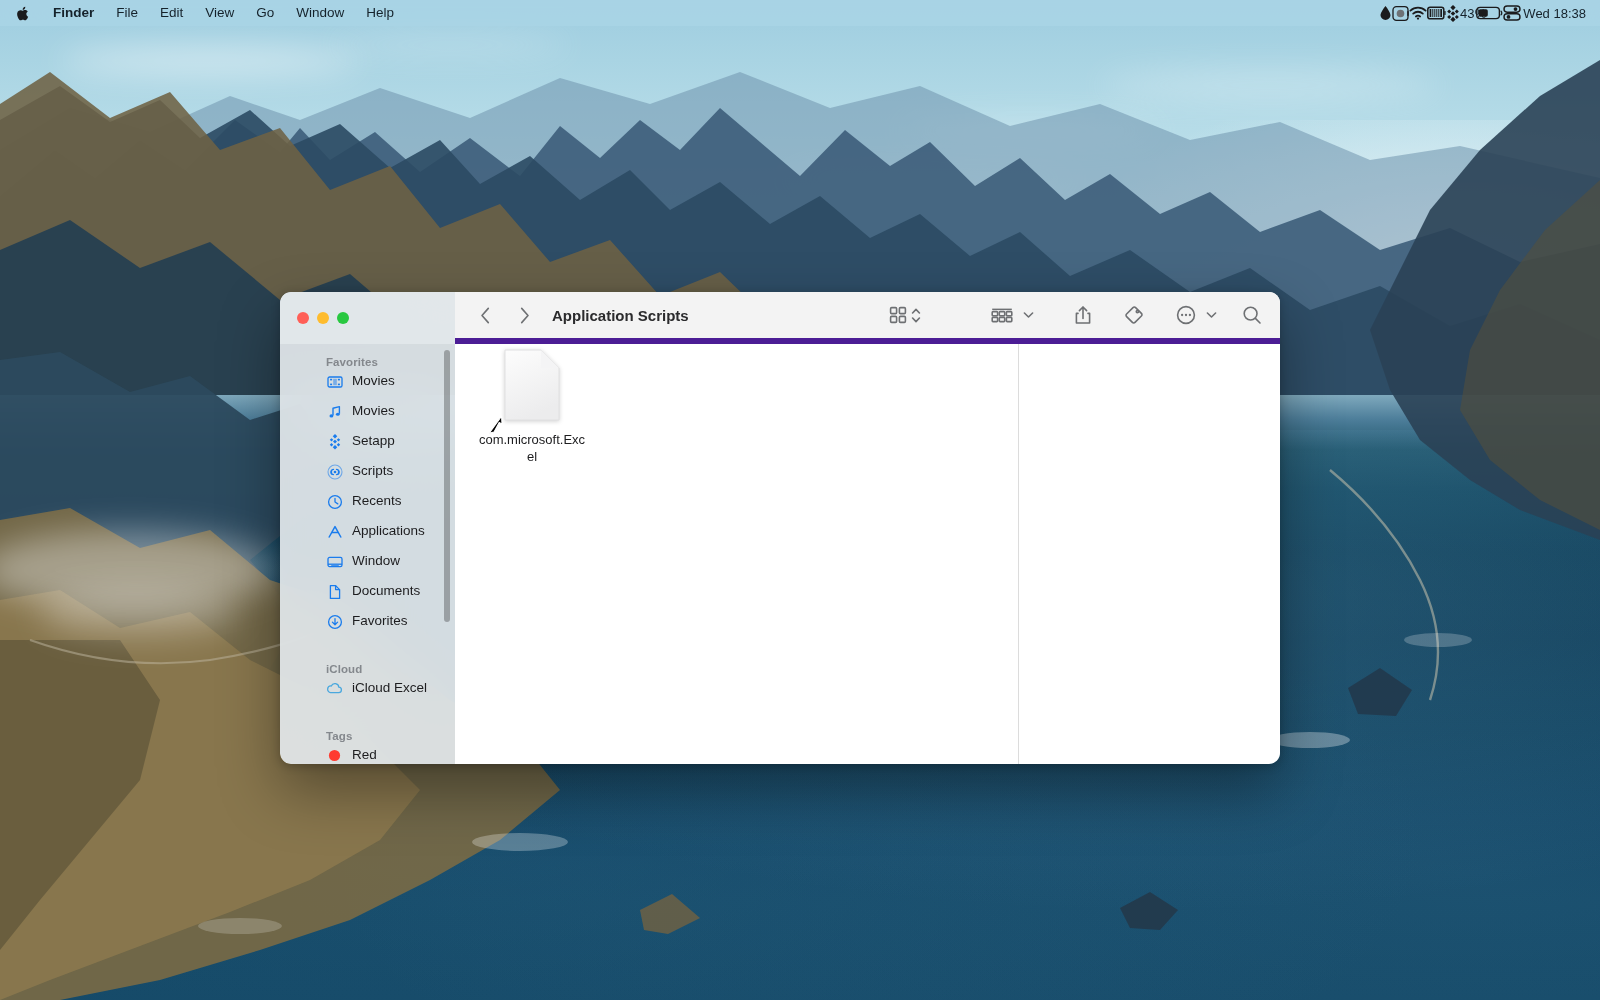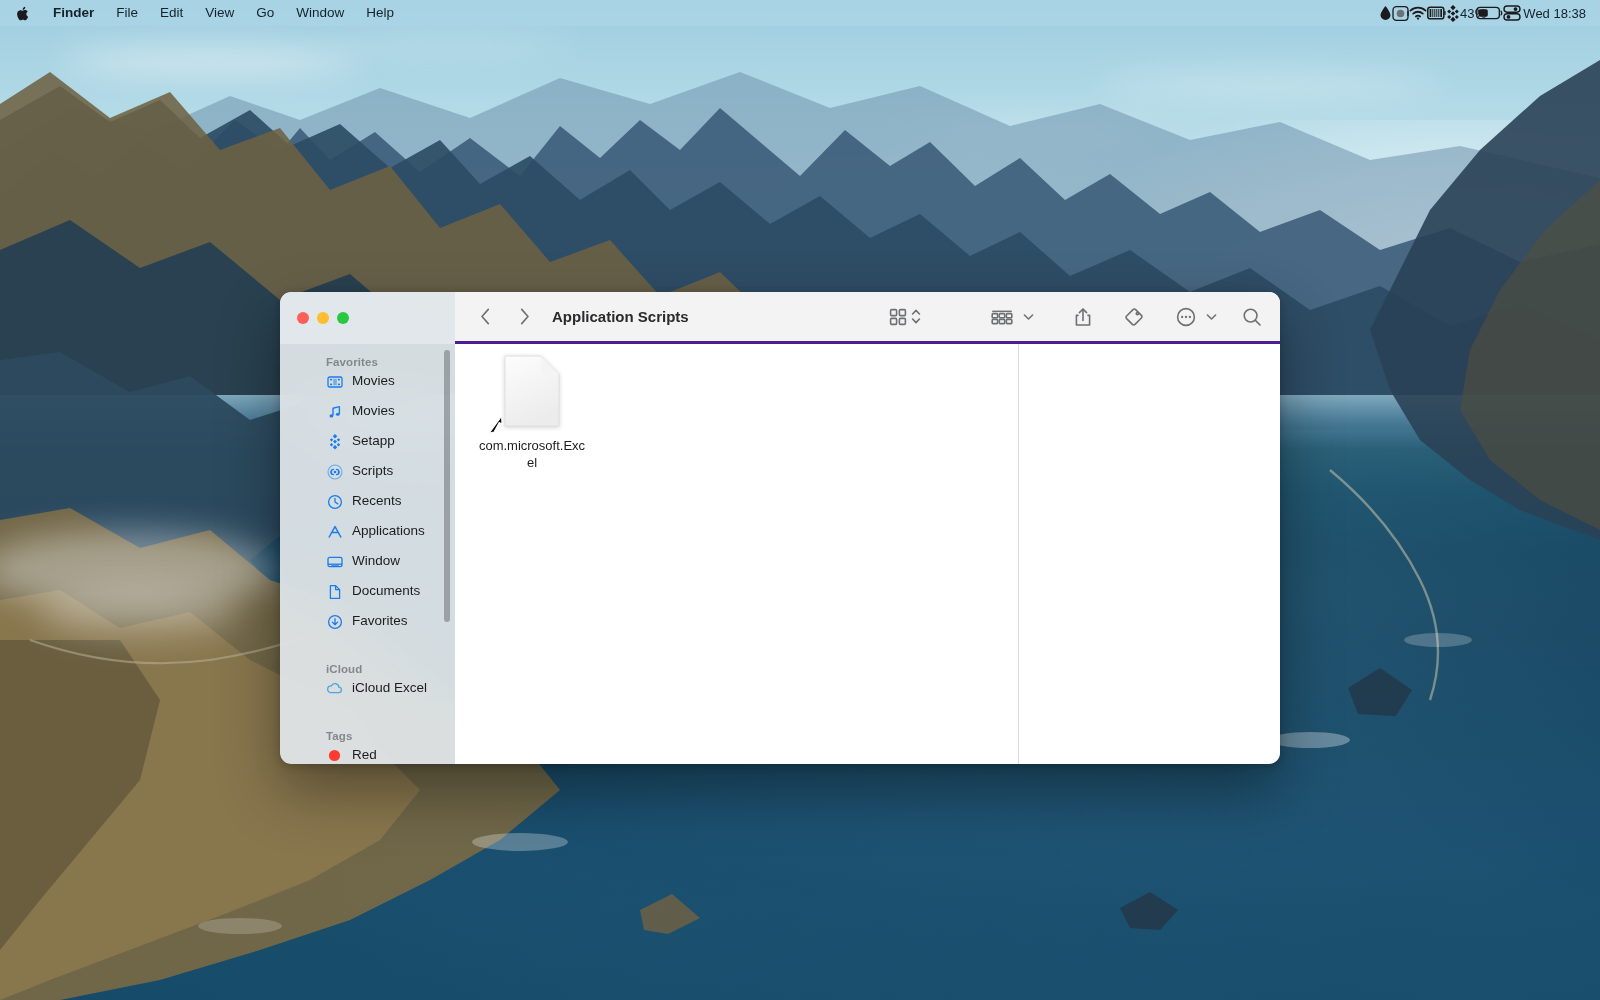--- a/index.html
+++ b/index.html
@@ -145,21 +145,21 @@
   .tb-left {
     width:175px; flex:0 0 175px; height:52px;
     background:rgba(226,231,235,.93);
     backdrop-filter:blur(26px);
     display:flex; align-items:center; padding-left:17px; gap:8px;
     pointer-events:auto;
   }
   .tb-right {
     flex:1; height:52px;
     background:#f3f3f3;
-    border-bottom:3px solid #4c1d95;
+    border-bottom:6px solid #4c1d95;
     display:flex; align-items:center;
     padding:0 18px 0 16px;
     pointer-events:auto;
   }
   .light { width:12px; height:12px; border-radius:50%; cursor:pointer; }
   .light.red    { background:#ff5f57; }
   .light.yellow { background:#febc2e; }
   .light.green  { background:#28c840; }
 
   .navbtn {
@@ -472,21 +472,21 @@
           <span class="sb-label">Red</span>
         </div>
 
       </div>
       <div class="sb-scrollbar"></div>
     </div>
 
     <div class="content">
       <div class="col-divider"></div>
 
-      <div class="file-item" style="top:62px;">
+      <div class="file-item" style="top:56px;">
         <span class="doc-icon">
           <svg width="58" height="74" viewBox="0 0 58 74">
             <defs>
               <linearGradient id="pg" x1="0" y1="0" x2="0.35" y2="1">
                 <stop offset="0%" stop-color="#fdfdfd"></stop>
                 <stop offset="100%" stop-color="#ececed"></stop>
               </linearGradient>
             </defs>
             <path d="M2,2 H38 L56,20 V72 H2 Z" fill="url(#pg)" stroke="#e0e0e1" stroke-width="1"></path>
             <path d="M38,2 V20 H56 Z" fill="#dcdcde"></path>

